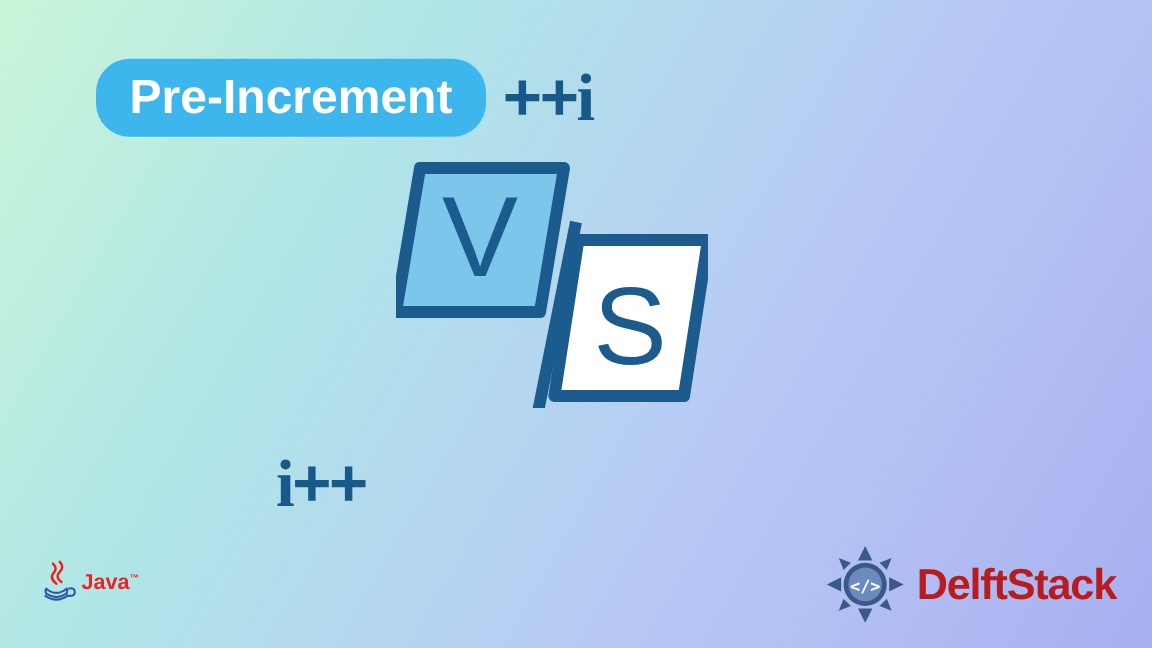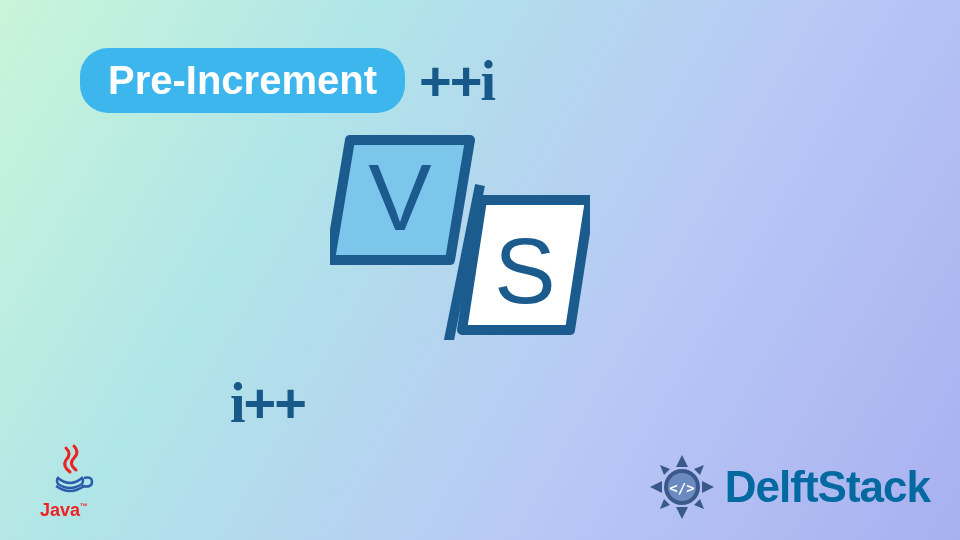--- a/index.html
+++ b/index.html
@@ -48,37 +48,38 @@
     .vs-box {
       position: absolute;
       top: 130px;
       left: 330px;
       width: 260px;
       height: 210px;
     }
     .java-logo {
       position: absolute;
       bottom: 10px;
-      left: 40px;
+      left: 26px;
       width: 90px;
       height: 90px;
       display: flex;
-      flex-direction: column;
+      flex-direction: row;
+      align-items: center;
     }
     .delft-logo {
       position: absolute;
       bottom: 18px;
       right: 30px;
       display: flex;
       align-items: center;
       gap: 8px;
     }
     .delft-text {
-      font-size: 44px;
-      color: #0369a1;
+      font-size: 36px;
+      color: #b91c1c;
       font-weight: 600;
       letter-spacing: -1px;
     }
     .delft-emblem svg { display: block; }
     .java-text {
       font-family: Arial, sans-serif;
       font-size: 18px;
       color: #e22;
       font-weight: 700;
     }

